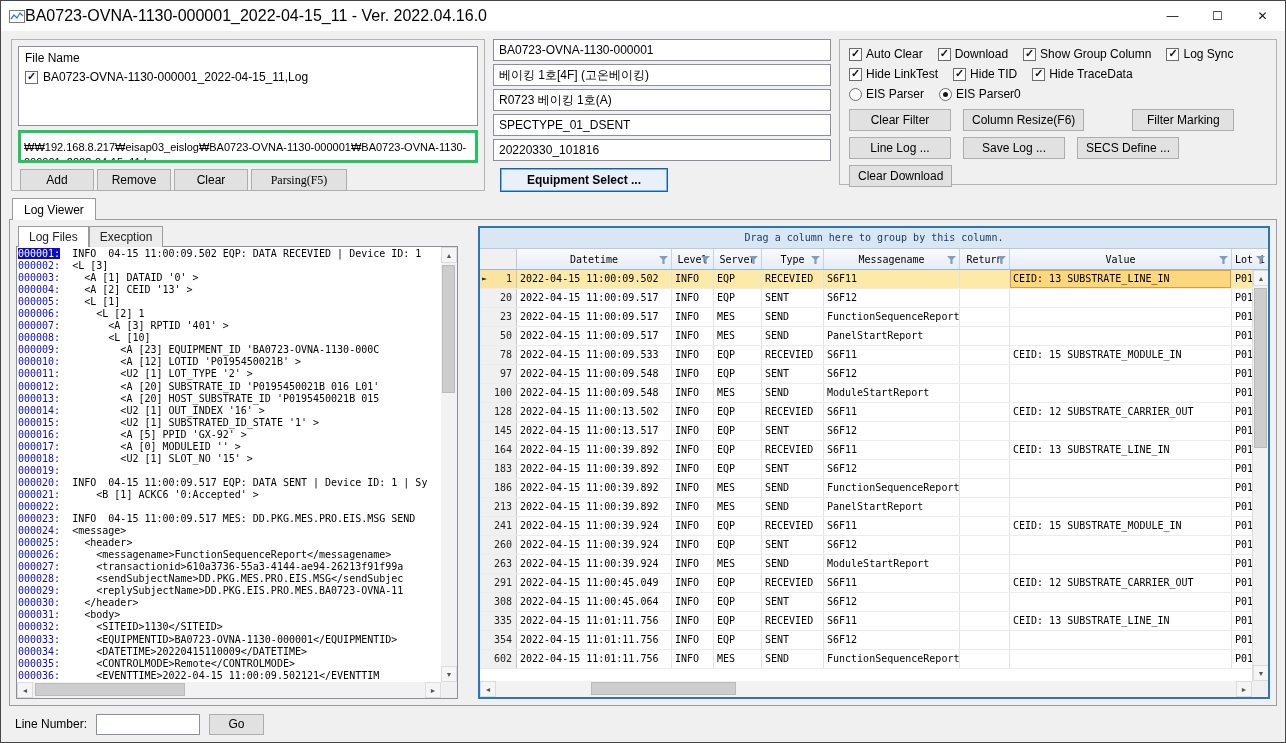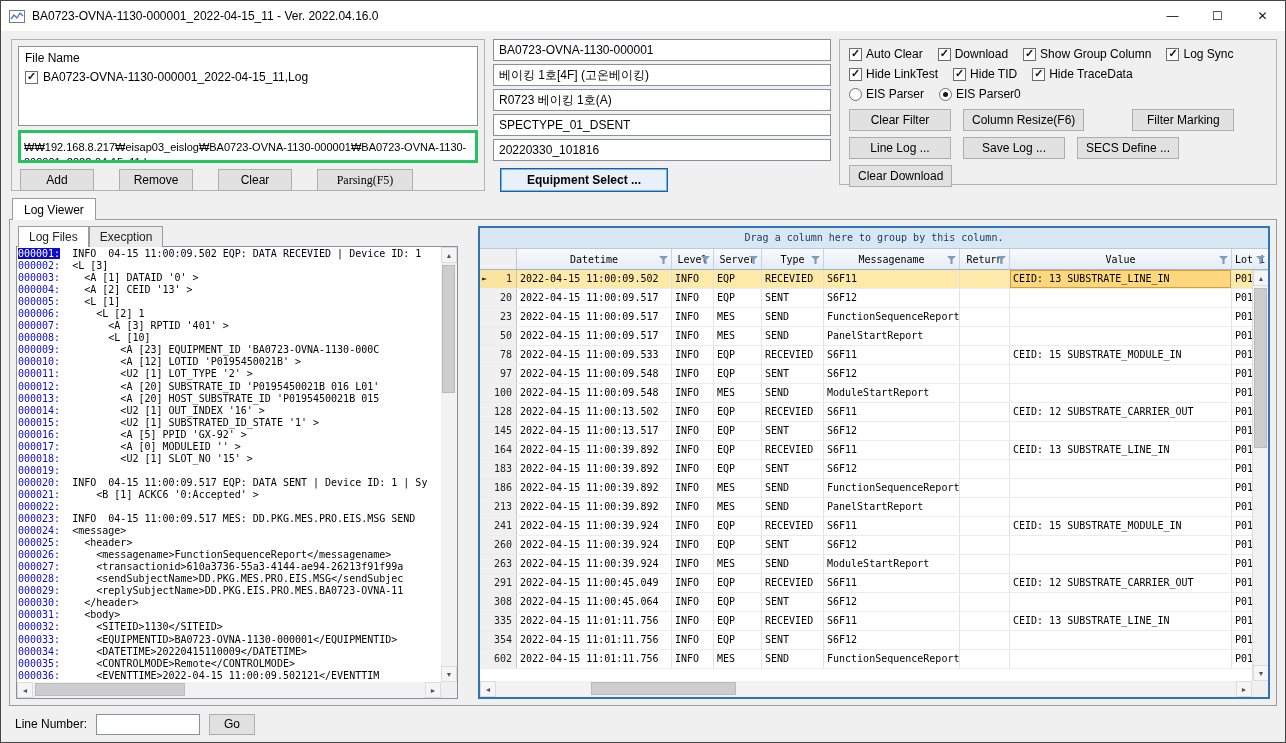--- a/index.html
+++ b/index.html
@@ -4,35 +4,35 @@
 <style>
   * { box-sizing: border-box; margin: 0; padding: 0; }
   html,body { width:1286px; height:743px; overflow:hidden; background:#fff;
     font-family:"Liberation Sans", sans-serif; font-size:12px; color:#000; }
   .window { width:1286px; height:743px; border:1px solid #454545; background:#f0f0f0;
     display:flex; flex-direction:column; }
 
   
   .titlebar { height:30px; flex:0 0 30px; background:#ffffff; display:flex; align-items:center; padding-left:8px; }
   .app-icon { width:16px; height:13px; display:inline-block; }
-  .title-text { margin-left:7px; font-size:12px; }
+  .title-text { font-size:16px; }
   .win-controls { margin-left:auto; display:flex; height:100%; }
   .win-btn { width:45px; display:flex; align-items:center; justify-content:center; font-size:12px; color:#111; }
 
   
   .top { display:flex; padding:8px 8px 6px 10px; gap:8px; align-items:flex-start; }
   .panel-border { border:1px solid #b4b4b4; background:#f0f0f0; }
 
   .file-panel { width:474px; height:152px; padding:6px; }
   .file-list { border:1px solid #8a8f99; background:#fff; height:80px; padding:4px 6px; overflow:hidden; }
   .file-list-title { margin-bottom:5px; }
   .file-item { display:flex; align-items:center; gap:5px; }
   .path-box { border:3px solid #22c55e; background:#fff; height:33px; margin-top:4px; padding:7px 3px;
     font-size:11px; line-height:15px; word-break:break-all; overflow:hidden; }
-  .btn-row { margin-top:6px; display:flex; gap:25px; padding-left:2px;align-items:flex-end; }
+  .btn-row { margin-top:6px; display:flex; gap:3px; padding-left:2px;align-items:flex-end; }
 
   .btn { background:#e1e1e1; border:1px solid #adadad; font-family:"Liberation Sans",sans-serif;
     font-size:12px; height:22px; padding:0 8px; color:#000; }
   .btn-add,.btn-remove,.btn-clear { width:74px; }
   .btn-parsing { width:96px;font-family:Liberation Serif, serif; }
 
   .equip-panel { width:338px; display:flex; flex-direction:column; }
   .equip-input { border:1px solid #8a8f99; background:#fff; height:22px; width:100%;
     padding:0 5px; font-size:12px; margin-bottom:3px; font-family:"Liberation Sans",sans-serif; }
   .equip-btn { width:168px; height:24px; margin:4px 0 0 7px; background:#e8f0f9;
@@ -116,21 +116,21 @@
   .grid-vscroll .sb-thumb { top:18px; left:1px; width:13px; height:160px; }
   .grid-hbar { height:16px; flex:0 0 16px; display:flex; background:#f2f2f2; position:relative; }
   .grid-hbar .sb-track { flex:1; position:relative; }
   .grid-hbar .sb-thumb { left:95px; top:1px; height:13px; width:145px; }
   .grid-hbar .corner { width:16px; flex:0 0 16px; background:#f0f0f0; }
 
   
   .bottom { height:36px; flex:0 0 36px; display:flex; align-items:center; gap:9px; padding-left:14px; }
   .line-input { width:104px; height:21px; border:1px solid #8a8f99; background:#fff; padding:0 4px;
     font-family:"Liberation Sans",sans-serif; font-size:12px; }
-  .go-btn { width:46px; height:21px; }
+  .go-btn { width:55px; height:21px; }
 </style>
 </head>
 <body>
 
 <div class="window">
 
   <div class="titlebar">
     <span class="app-icon">
       <svg width="16" height="13" viewBox="0 0 16 13">
           <rect x="0.5" y="0.5" width="15" height="12" fill="#fff" stroke="#7a7a7a"></rect>

